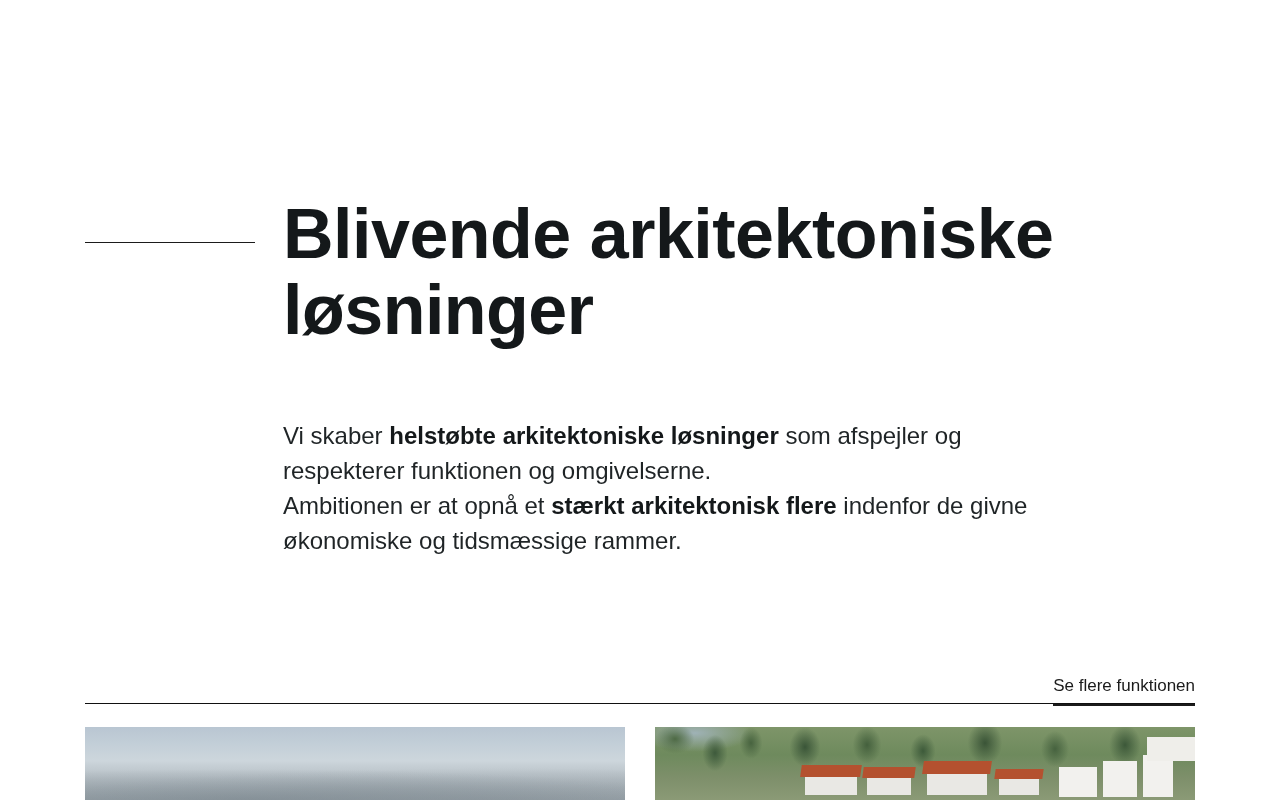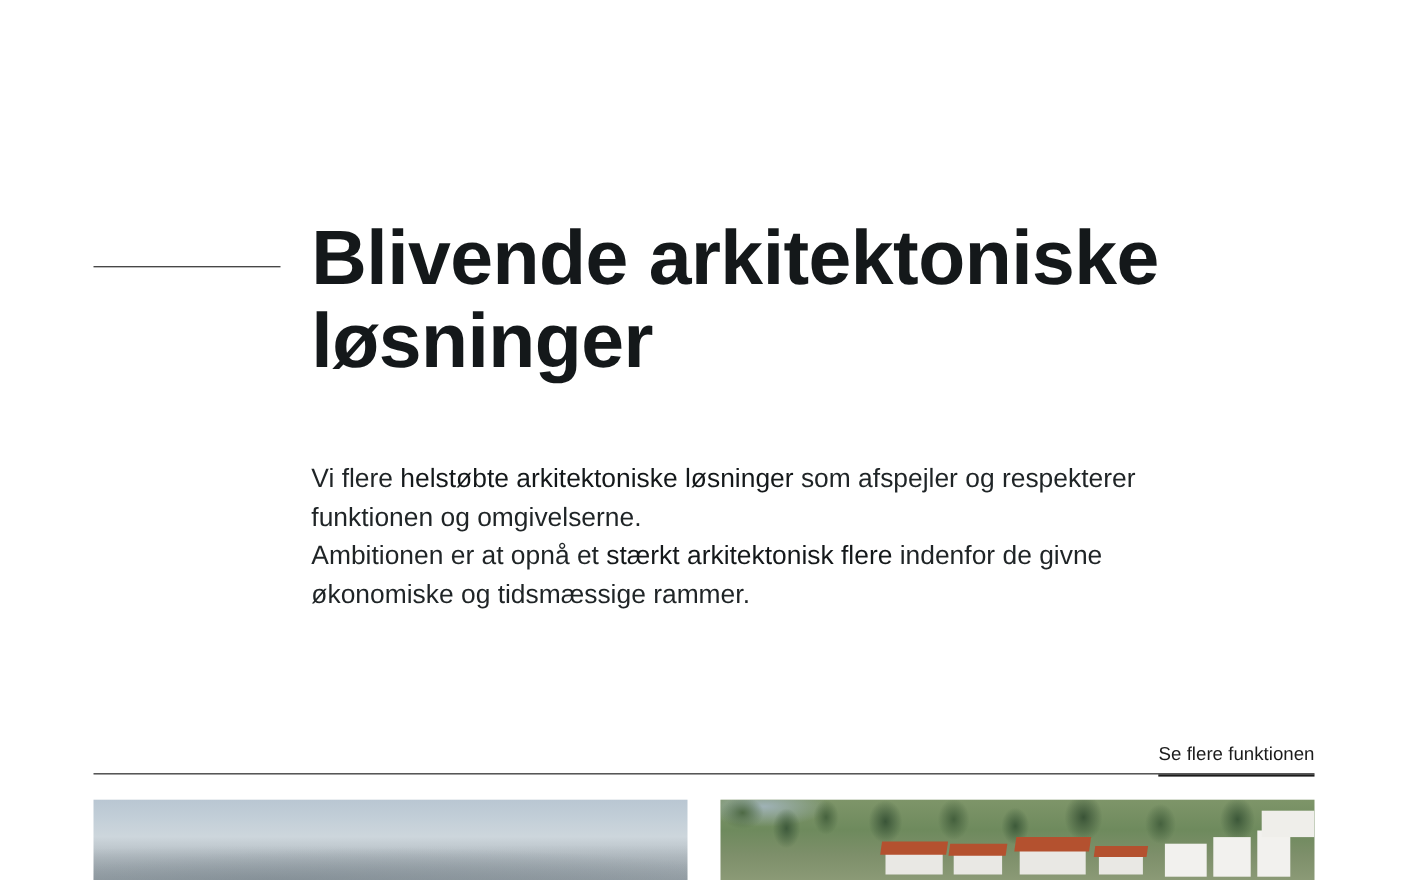--- a/index.html
+++ b/index.html
@@ -59,21 +59,21 @@
     top: 418px;
     width: 800px;
     margin: 0;
     font-size: 24px;
     line-height: 35px;
     font-weight: 400;
     color: #1f2426;
   }
 
   .hero-body strong {
-    font-weight: 400;
+    font-weight: 700;
     color: #14181a;
     text-align: center;
   }
 
   
   .link-row {
     position: absolute;
     left: 85px;
     top: 674px;
     width: 1110px;
@@ -194,21 +194,21 @@
 
 <div class="page">
 
   <section class="hero">
 
     <div class="rule-left"></div>
 
     <h1 class="hero-title">Blivende arkitektoniske løsninger</h1>
 
     <p class="hero-body">
-      <span>Vi flere </span><strong>helstøbte arkitektoniske løsninger</strong><span> som afspejler og respekterer funktionen og omgivelserne.</span><br>
+      <span>Vi skaber </span><strong>helstøbte arkitektoniske løsninger</strong><span> som afspejler og respekterer funktionen og omgivelserne.</span><br>
       <span>Ambitionen er at opnå et </span><strong>stærkt arkitektonisk flere</strong><span> indenfor de givne økonomiske og tidsmæssige rammer.</span>
     </p>
   </section>
 
   <div class="link-row">
     <a class="more-link" href="#">Se flere funktionen</a>
   </div>
 
   <div class="divider"></div>
 

